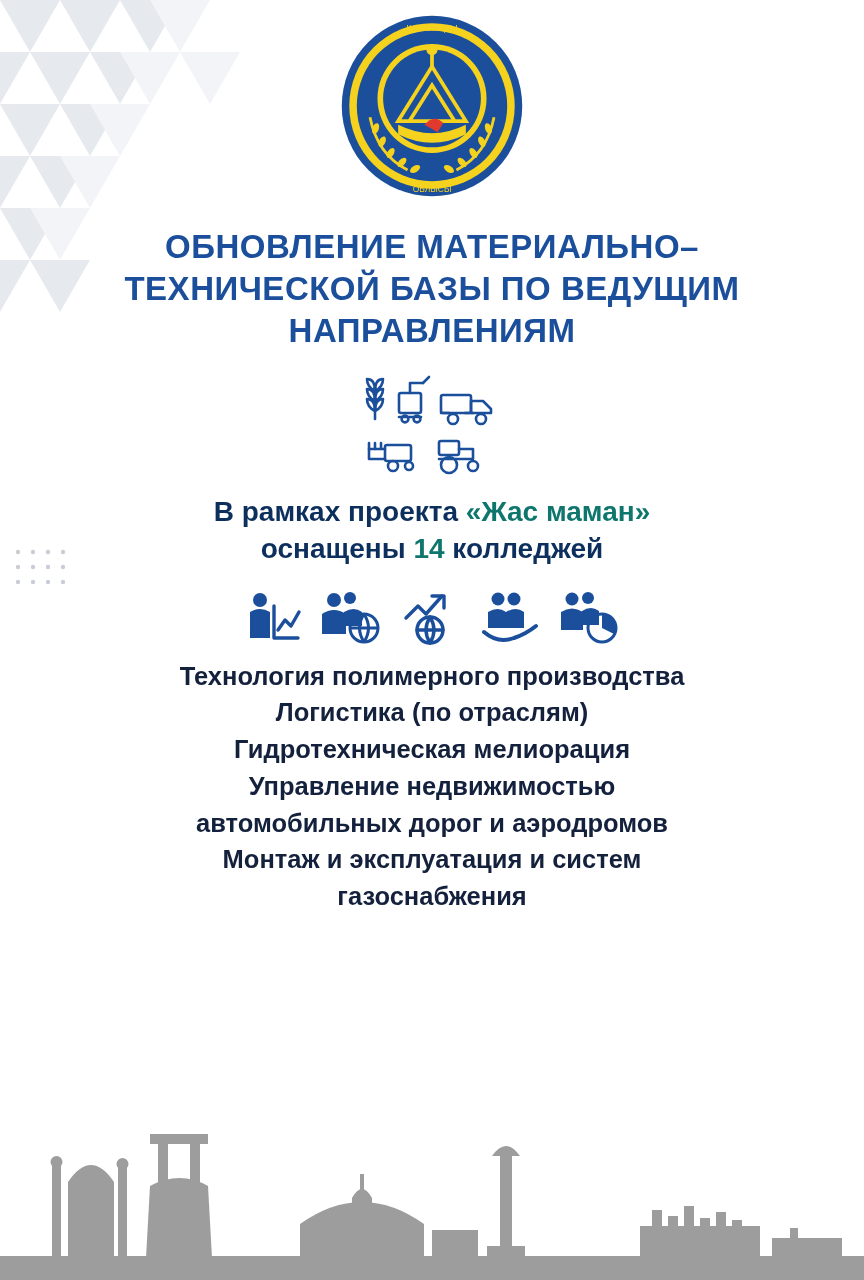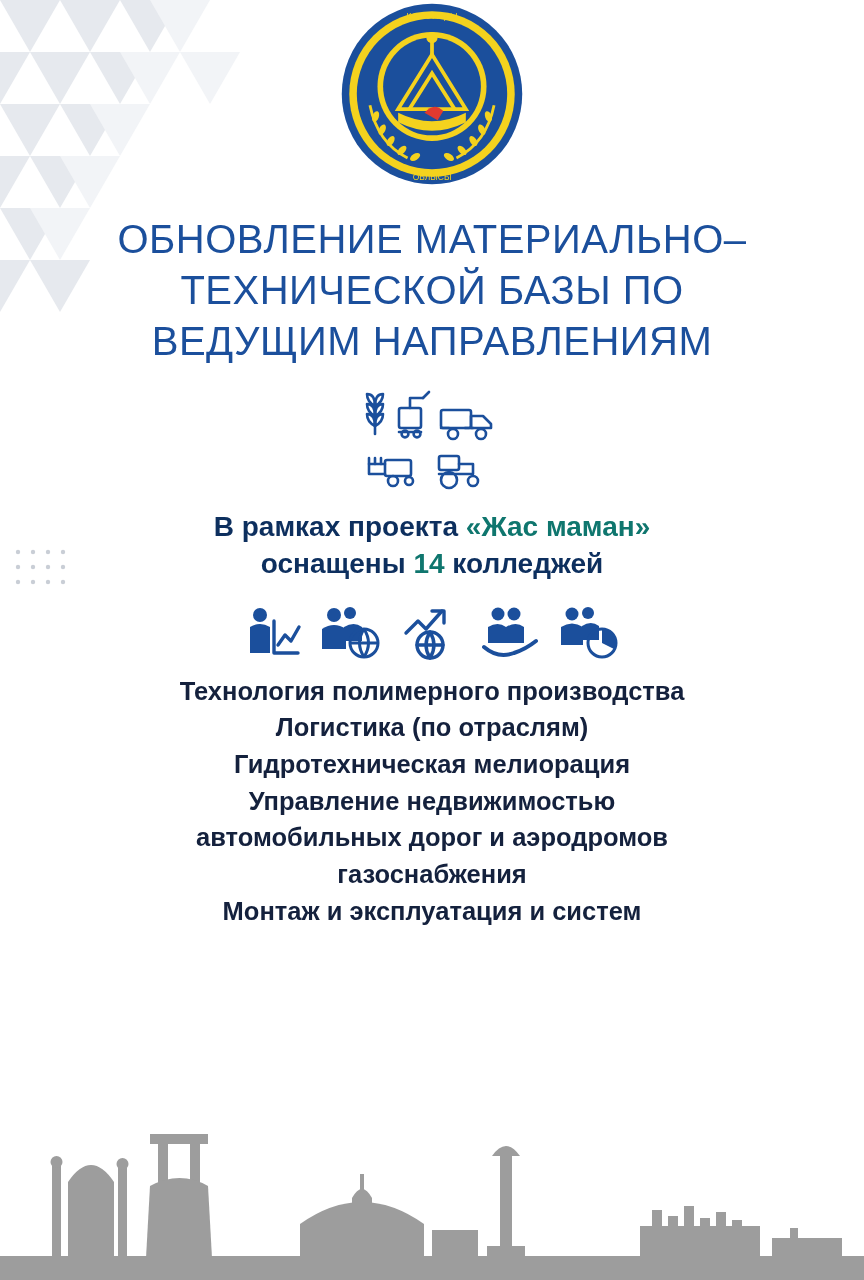--- a/index.html
+++ b/index.html
@@ -54,31 +54,31 @@
   }
 
   .content {
     position: relative;
     z-index: 3;
     width: 864px;
     text-align: center;
   }
 
   .emblem-wrap {
-    padding-top: 0;
+    padding-top: 12px;
     display: flex;
     justify-content: center;
   }
 
   .title {
     margin: 26px auto 0;
     width: 700px;
     color: #1b4f9c;
-    font-weight: normal;
-    font-size: 40px;
+    font-weight: bold;
+    font-size: 33px;
     line-height: 1.28;
     letter-spacing: 0.5px;
     text-transform: uppercase;
   }
 
   .icon-row-agro {
     margin-top: 18px;
     display: flex;
     justify-content: center;
   }
@@ -380,18 +380,18 @@
       </svg>
     </div>
 
 
     <div class="spec-list">
       <span class="spec-item">Технология полимерного производства</span>
       <span class="spec-item">Логистика (по отраслям)</span>
       <span class="spec-item">Гидротехническая мелиорация</span>
       <span class="spec-item">Управление недвижимостью</span>
       <span class="spec-item">автомобильных дорог и аэродромов</span>
+      <span class="spec-item">Монтаж и эксплуатация и систем</span>
       <span class="spec-item">газоснабжения</span>
-      <span class="spec-item">Монтаж и эксплуатация и систем</span>
     </div>
 
   </div>
 </div>
 
 </body></html>

